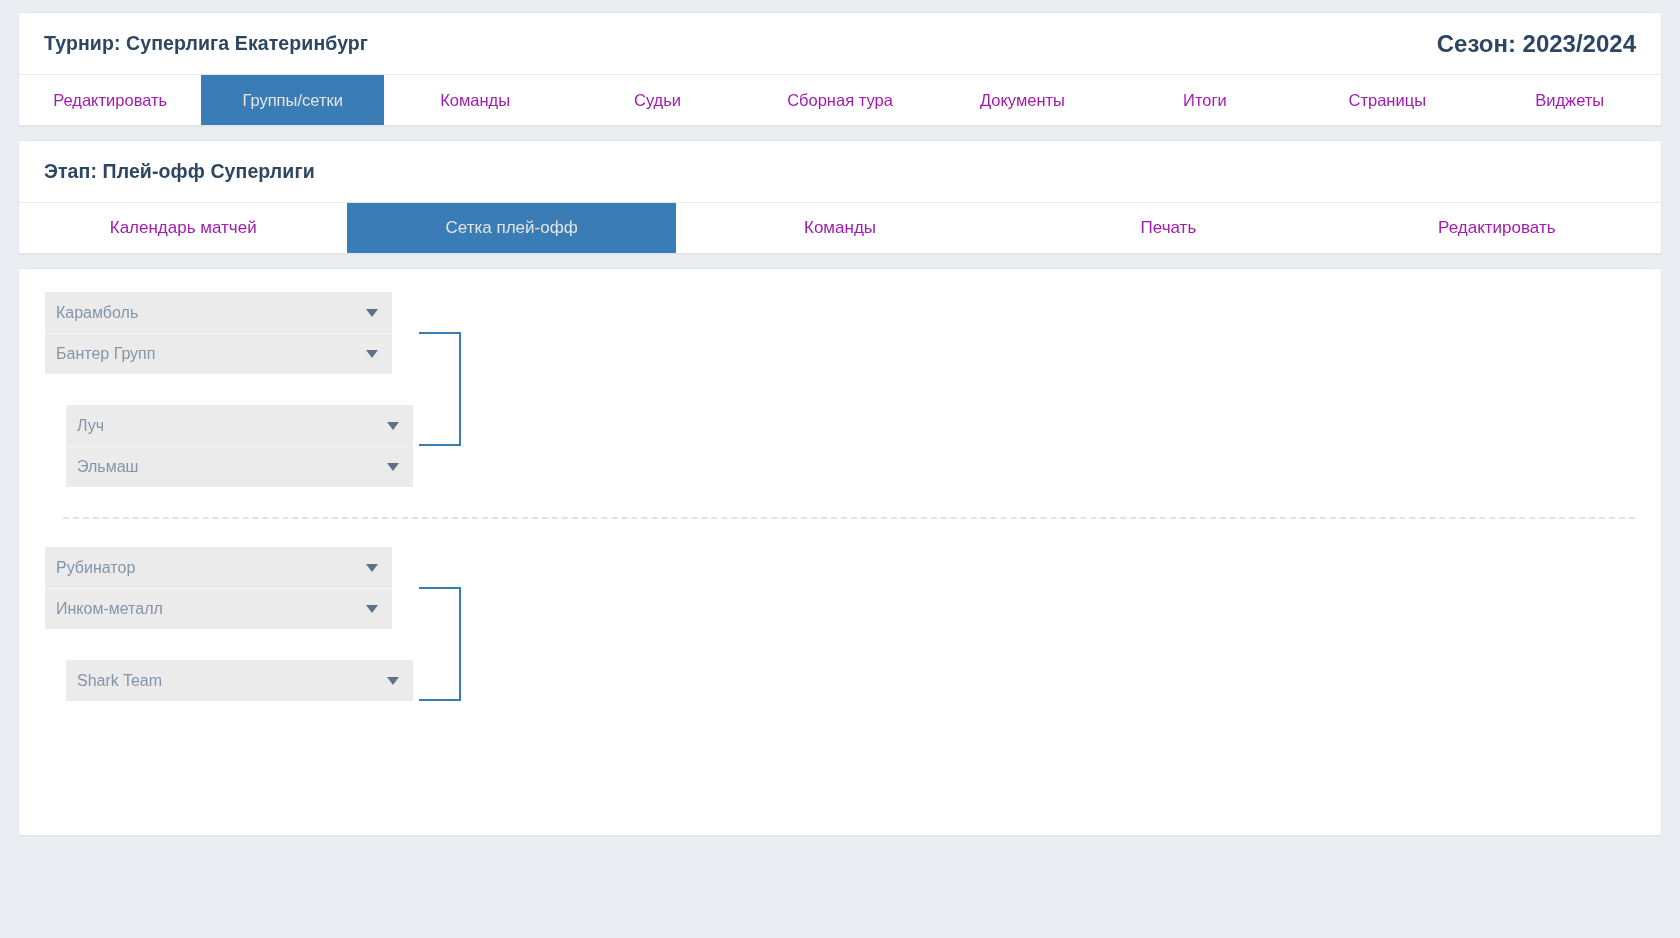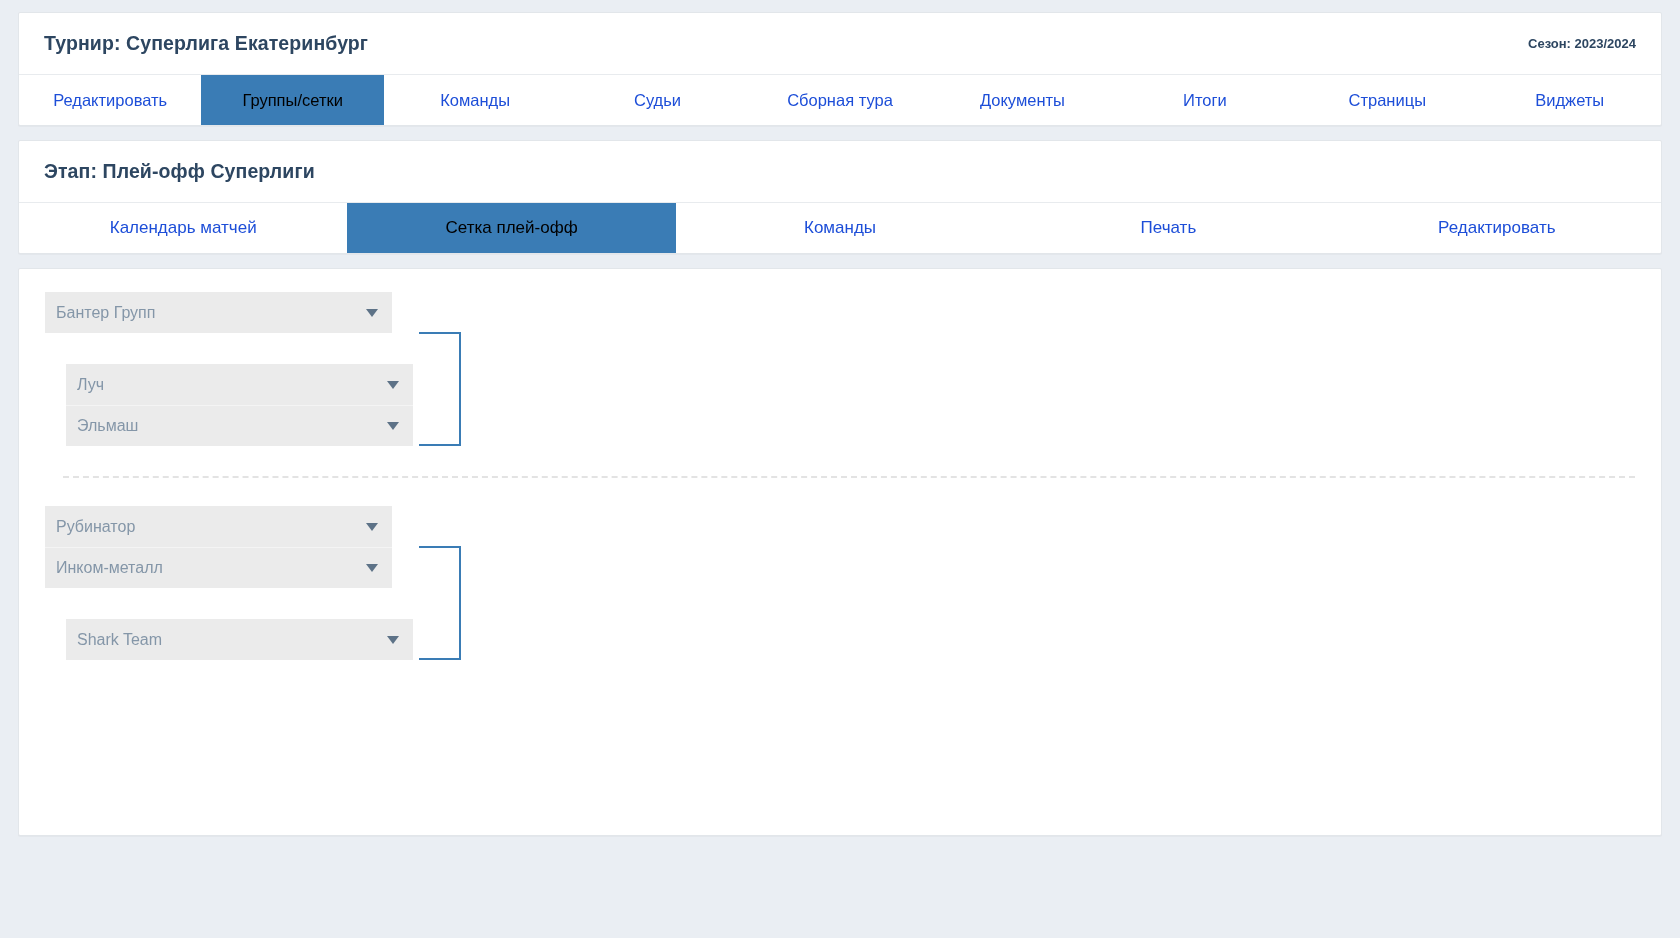--- a/index.html
+++ b/index.html
@@ -45,52 +45,52 @@
 
   .head-title {
     font-size: 19.5px;
     font-weight: 700;
     color: #2d4661;
     letter-spacing: .1px;
     white-space: nowrap;
   }
 
   .head-right {
-    font-size: 13px;
+    font-size: 24px;
     font-weight: 700;
     color: #2d4661;
     white-space: nowrap;
   }
 
   
   .tabs {
     display: flex;
     align-items: stretch;
     height: 50px;
   }
 
   .tab {
     flex: 1 1 0;
     display: flex;
     align-items: center;
     justify-content: center;
     font-size: 16.5px;
-    color: #1d4ed8;
+    color: #a21caf;
     cursor: pointer;
     user-select: none;
     white-space: nowrap;
     background: transparent;
     border: none;
     font-family: inherit;
     height: 100%;
   }
 
   .tab.active {
     background: #3a7cb5;
-    color: #000000;
+    color: #e5e5e5;
   }
 
   
   #primary-tabs .tab { flex: 1 1 0; }
 
   
   #stage-card { margin-bottom: 14px; }
 
   #stage-tabs { height: 50px; }
   #stage-tabs .tab { flex: 1 1 0; font-size: 17px; }
@@ -220,20 +220,24 @@
   </div>
 
   <div class="card" id="bracket-card">
 
     <div class="bracket">
 
       <div class="match-group">
 
         <div class="pair">
           <div class="slot">
+            <span class="slot-label">Карамболь</span>
+            <span class="caret"></span>
+          </div>
+          <div class="slot">
             <span class="slot-label">Бантер Групп</span>
             <span class="caret"></span>
           </div>
         </div>
 
         <div class="pair">
           <div class="slot">
             <span class="slot-label">Луч</span>
             <span class="caret"></span>
           </div>

